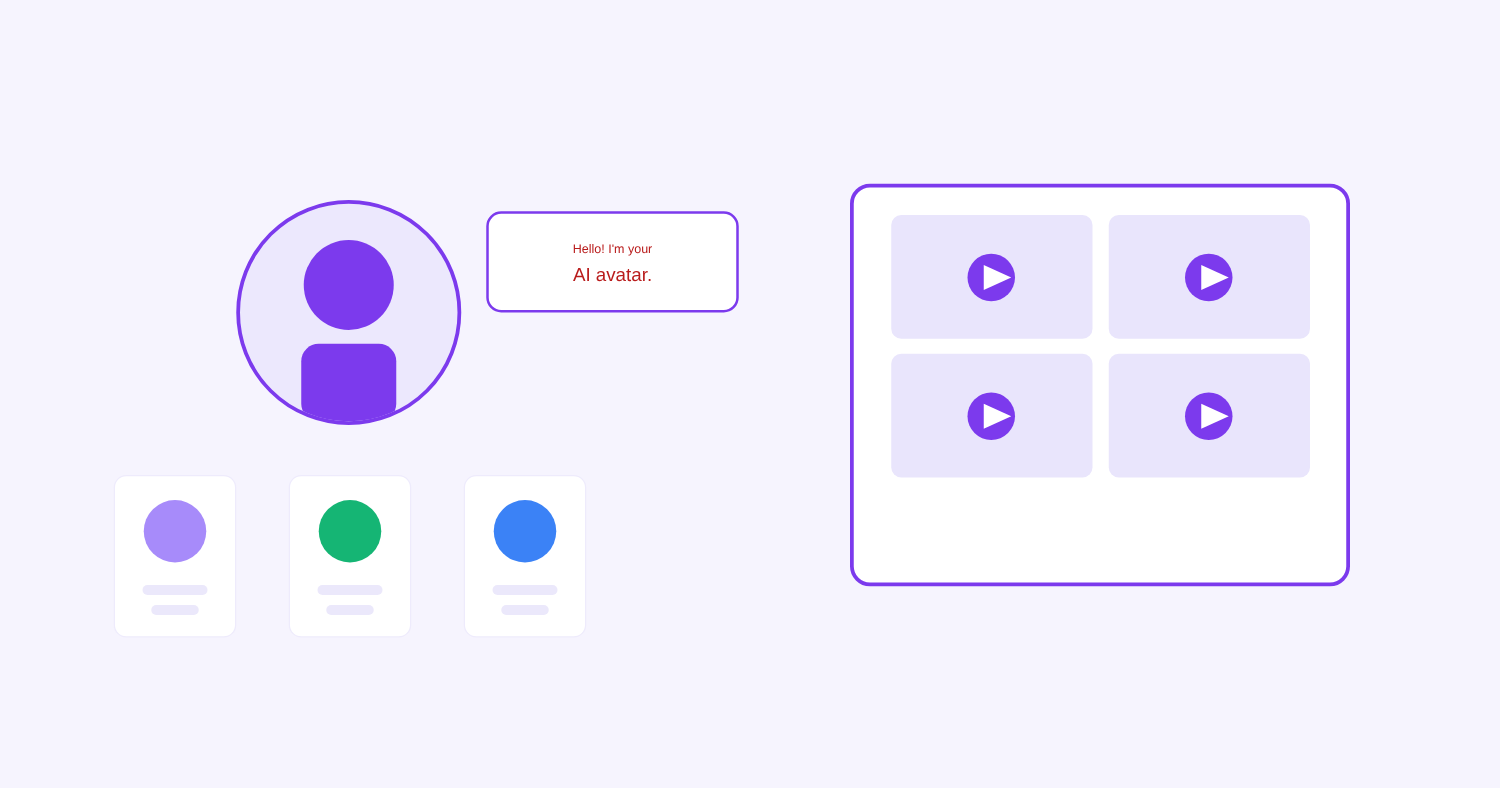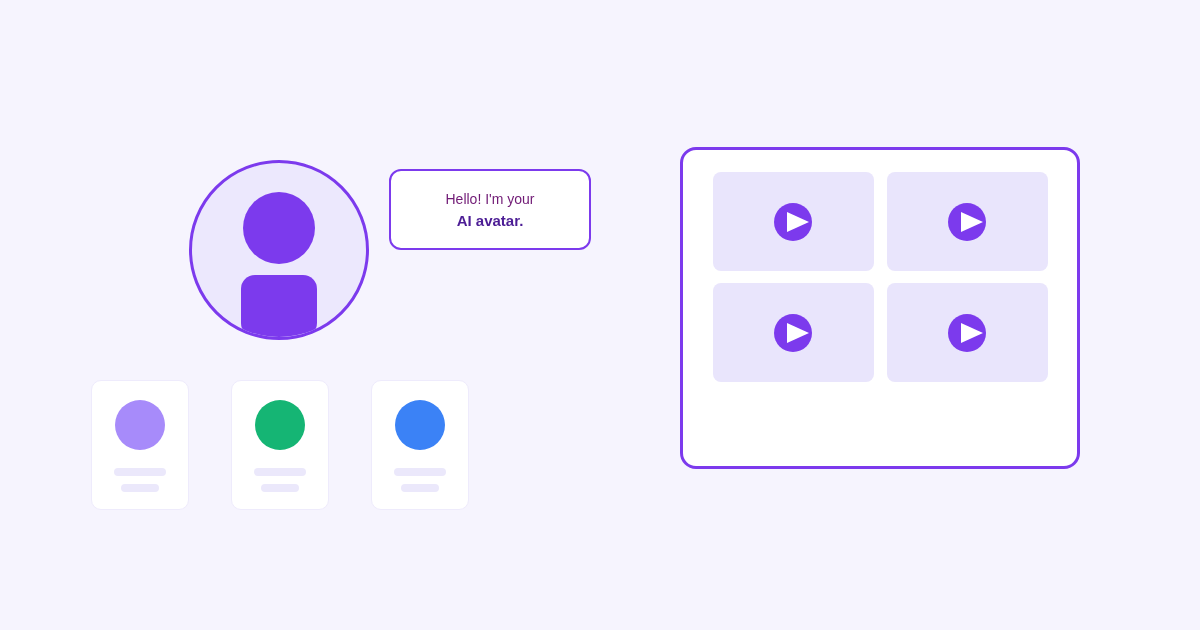--- a/index.html
+++ b/index.html
@@ -65,29 +65,29 @@
     background: #ffffff;
     border: 2px solid #7c3aed;
     border-radius: 12px;
     display: flex;
     flex-direction: column;
     align-items: center;
     justify-content: center;
     gap: 2px;
   }
   .bubble-line1 {
-    color: #701a75;
-    font-size: 14px;
+    color: #b91c1c;
+    font-size: 10px;
     line-height: 19px;
   }
   .bubble-line2 {
-    color: #4c1d95;
+    color: #b91c1c;
     font-size: 15px;
     line-height: 19px;
-    font-weight: bold;
+    font-weight: normal;
   }
 
   
   .card {
     position: absolute;
     top: 380px;
     width: 98px;
     height: 130px;
     background: #ffffff;
     border: 1px solid #eeebfc;

